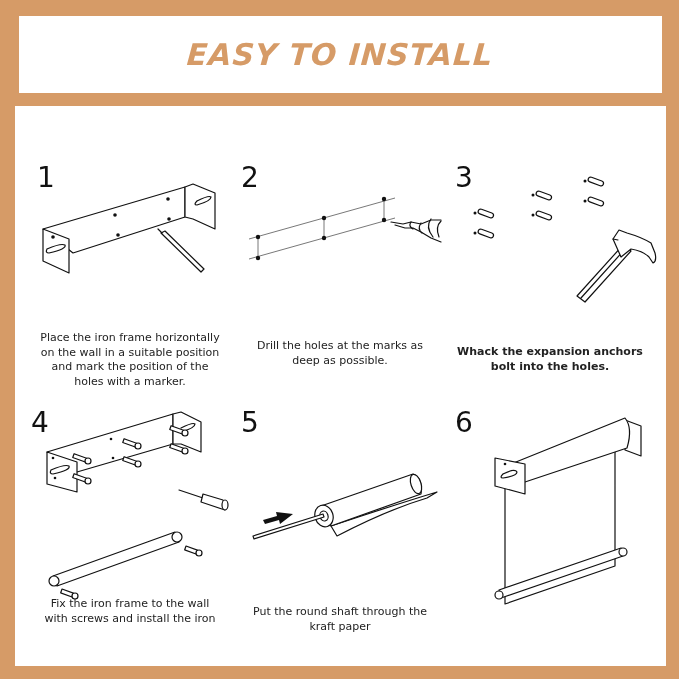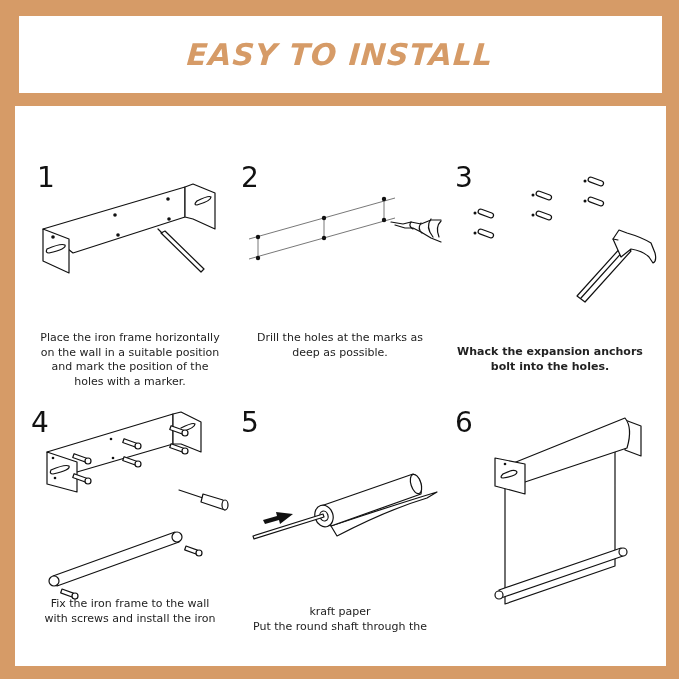--- a/index.html
+++ b/index.html
@@ -96,21 +96,21 @@
       <circle class="dot" cx="149" cy="38" r="2.2"></circle>
       <circle class="dot" cx="149" cy="59" r="2.2"></circle>
 
       <path class="ln" d="M156,61 l12,2 l8,-2 l10,2 l10,-4 l10,0"></path>
       <path class="ln" d="M160,64 l10,3 l8,0 l8,4 l10,6 l10,4"></path>
       <path class="ln" d="M176,61 q-3,4 2,7"></path>
       <path class="ln" d="M186,62 q-4,6 1,10"></path>
       <path class="ln" d="M196,58 q-6,8 2,18"></path>
       <path class="ln" d="M206,60 q-6,6 -2,16"></path>
     </svg>
-    <div class="caption" style="top:170px;">
+    <div class="caption" style="top:178px;">
       <div>Drill the holes at the marks as</div>
       <div>deep as possible.</div>
     </div>
   </div>
 
   <div class="step" style="left:430px; top:55px; height:230px;">
     <span class="step-num" style="left:10px; top:0px;">3</span>
     <svg class="illus" width="210" height="150" viewBox="0 0 210 150">
       <g>
         <circle class="dot" cx="30" cy="52" r="1.5"></circle>
@@ -198,22 +198,22 @@
       <path class="fillw" d="M86,100 L178,68 q10,4 8,20 L96,120 z"></path>
       <ellipse class="fillw" cx="181" cy="78" rx="5" ry="10" transform="rotate(-18 181 78)"></ellipse>
       <ellipse class="fillw" cx="89" cy="110" rx="9" ry="11" transform="rotate(-18 89 110)"></ellipse>
       <ellipse class="fillw" cx="89" cy="110" rx="4" ry="5" transform="rotate(-18 89 110)"></ellipse>
 
       <polygon class="fillw" points="18,130 88,108 89,111 19,133"></polygon>
 
       <polygon fill="#111" points="28,114 42,110 41,106 58,108 45,118 44,114 30,118"></polygon>
     </svg>
     <div class="caption" style="top:199px;">
+      <div>Put the round shaft through the</div>
       <div>kraft paper</div>
-      <div>Put the round shaft through the</div>
     </div>
   </div>
 
   <div class="step" style="left:430px; top:300px; height:250px;">
     <span class="step-num" style="left:10px; top:0px;">6</span>
     <svg class="illus" width="210" height="200" viewBox="0 0 210 200">
 
       <polygon class="fillw" points="60,80 170,44 170,160 60,198"></polygon>
 
       <polygon class="fillw" points="180,14 196,20 196,50 180,44"></polygon>

